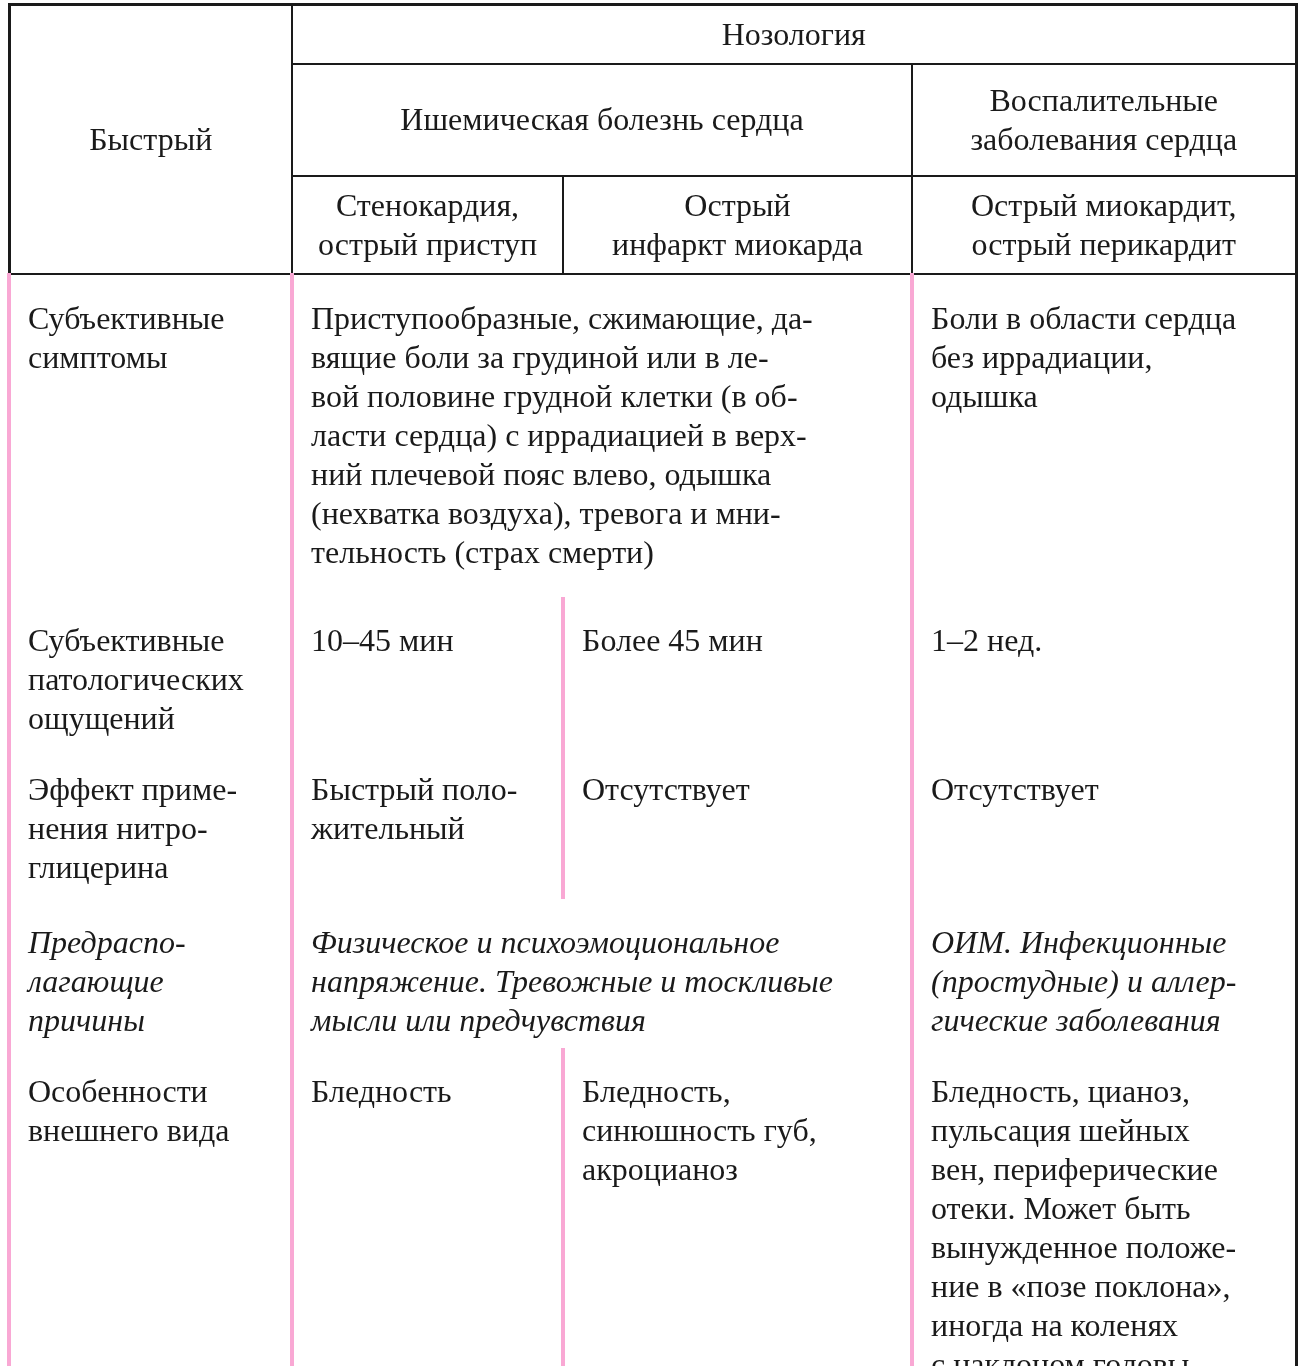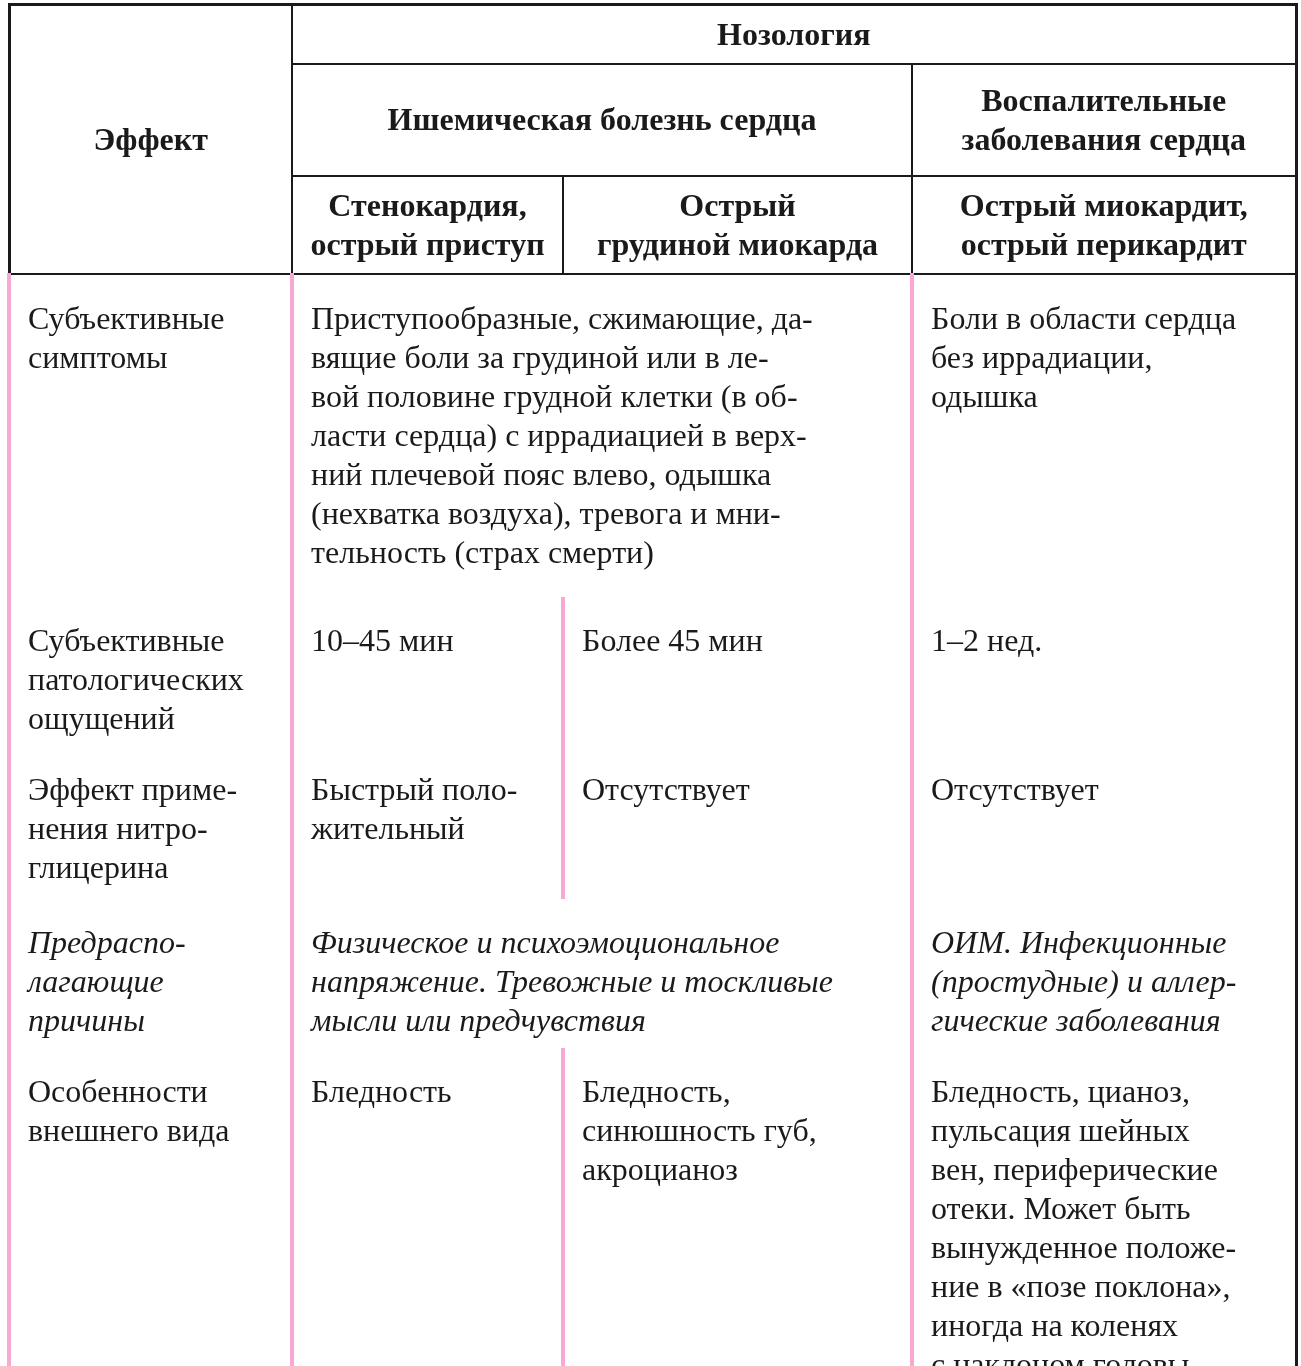--- a/index.html
+++ b/index.html
@@ -26,21 +26,21 @@
     font-size: 32px;
     line-height: 39px;
   }
   col.c1 { width: 283px; }
   col.c2 { width: 271px; }
   col.c3 { width: 349px; }
   col.c4 { width: 384px; }
 
   th {
     border: 2px solid #1a1a1a;
-    font-weight: bold;
+    font-weight: normal;
     text-align: center;
     vertical-align: middle;
     white-space: pre-line;
     padding: 4px 8px;
   }
   tr.hr1 { height: 59px; }
   tr.hr2 { height: 112px; }
   tr.hr3 { height: 98px; }
 
   tbody td {
@@ -67,33 +67,33 @@
 <div class="page">
   <table class="cmp">
     <colgroup>
       <col class="c1">
         <col class="c2">
         <col class="c3">
         <col class="c4">
     </colgroup>
     <thead>
       <tr class="hr1">
-        <th rowspan="3">Эффект</th>
+        <th rowspan="3">Быстрый</th>
         <th colspan="3">Нозология</th>
       </tr>
       <tr class="hr2">
         <th colspan="2">Ишемическая болезнь сердца</th>
         <th>Воспалительные
 заболевания сердца</th>
       </tr>
       <tr class="hr3">
         <th>Стенокардия,
 острый приступ</th>
         <th>Острый
-грудиной миокарда</th>
+инфаркт миокарда</th>
         <th>Острый миокардит,
 острый перикардит</th>
       </tr>
     </thead>
     <tbody>
       <tr class="rA">
         <td>Субъективные
 симптомы</td>
         <td colspan="2" class="merged">Приступообразные, сжимающие, да-
 вящие боли за грудиной или в ле-

